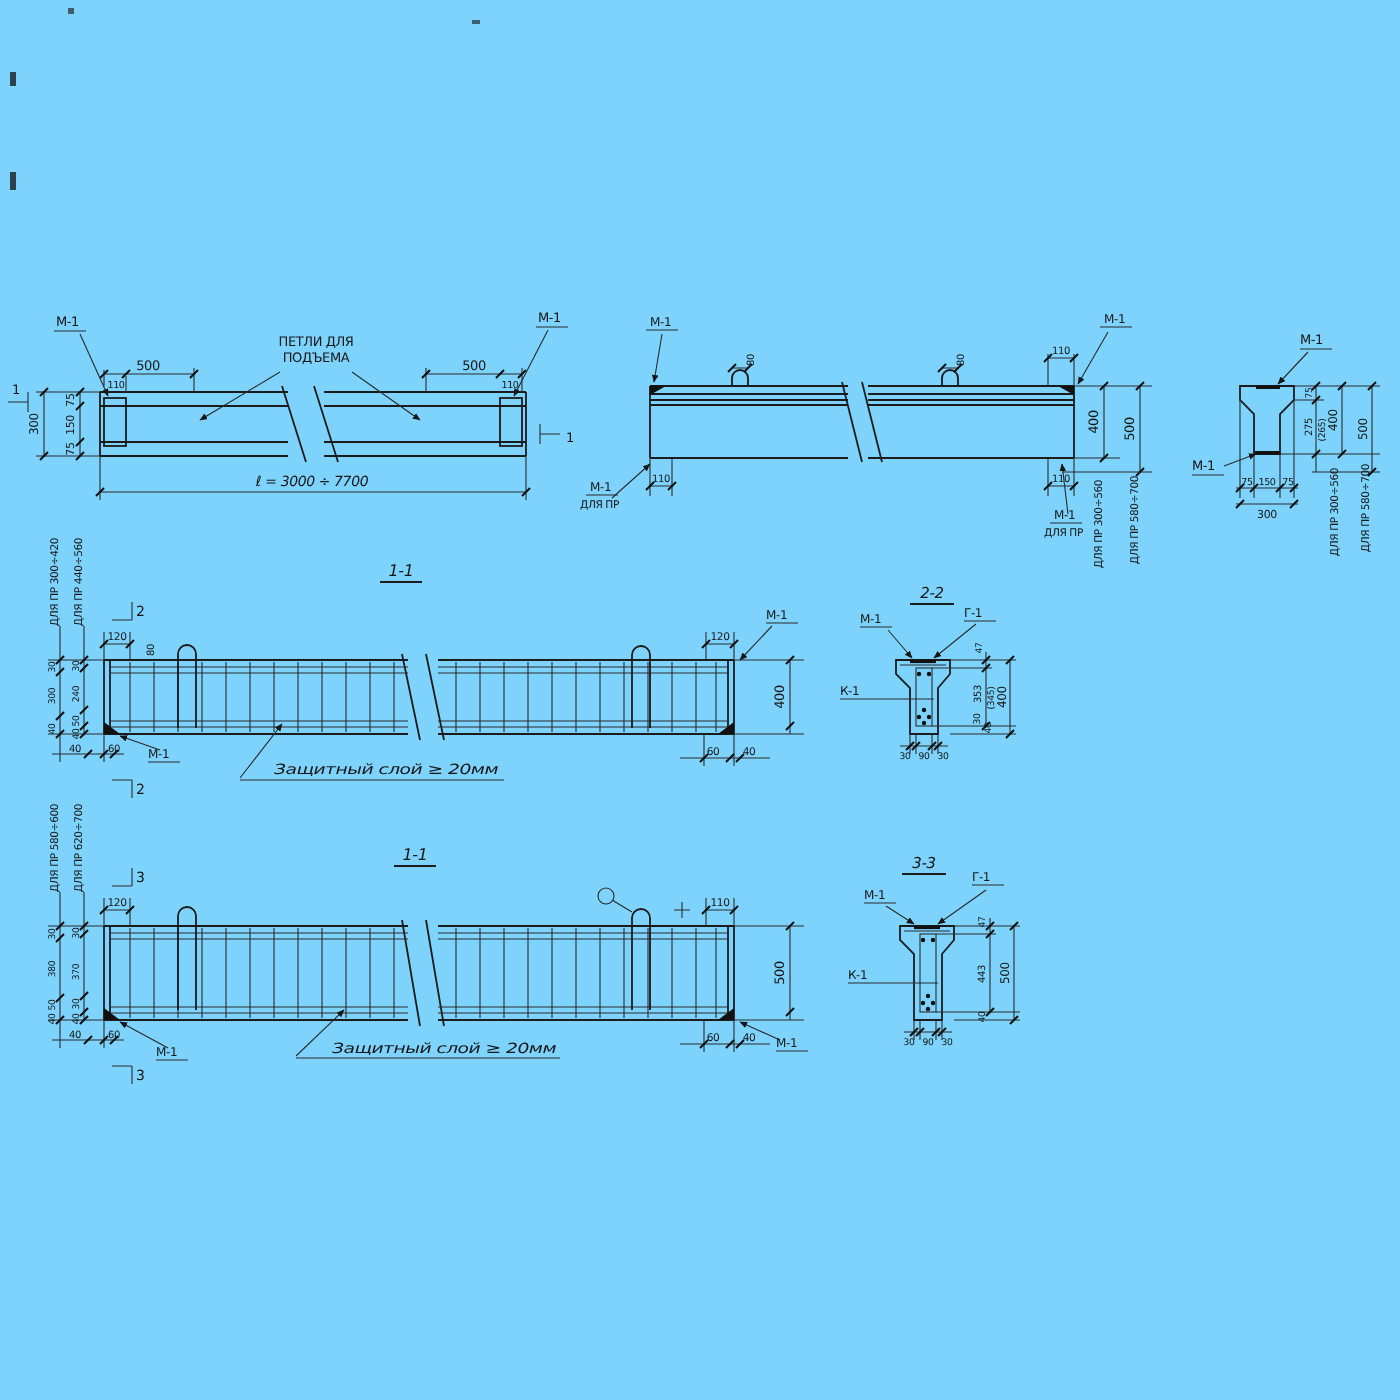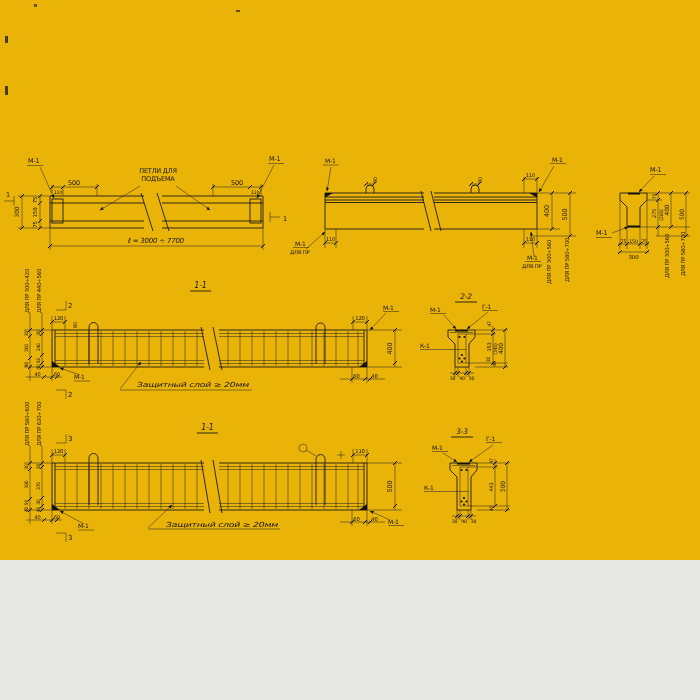--- a/index.html
+++ b/index.html
@@ -1,16 +1,16 @@
 <!DOCTYPE html>
 <html><head>
 <meta charset="utf-8">
 <style>
   html,body{margin:0;padding:0;background:#e8e8e4;}
-  .sheet{position:relative;width:700px;height:560px;background:#eab308;overflow:hidden;
+  .sheet{position:relative;width:700px;height:700px;background:#7dd3fc;overflow:hidden;
          font-family:"DejaVu Sans",sans-serif;}
   svg{position:absolute;left:0;top:0;}
   svg text{fill:#161616;font-family:"DejaVu Sans",sans-serif;letter-spacing:-0.2px;}
   .ln{stroke:#1b1b1b;stroke-width:0.9;fill:none;}
   .thk{stroke:#111;stroke-width:1.7;fill:none;}
   .thin{stroke:#2a2a2a;stroke-width:0.55;fill:none;}
   .tick{stroke:#111;stroke-width:1;fill:none;}
   .fil{fill:#111;stroke:none;}
   .mid{text-anchor:middle;}
   .it{font-style:italic;}

